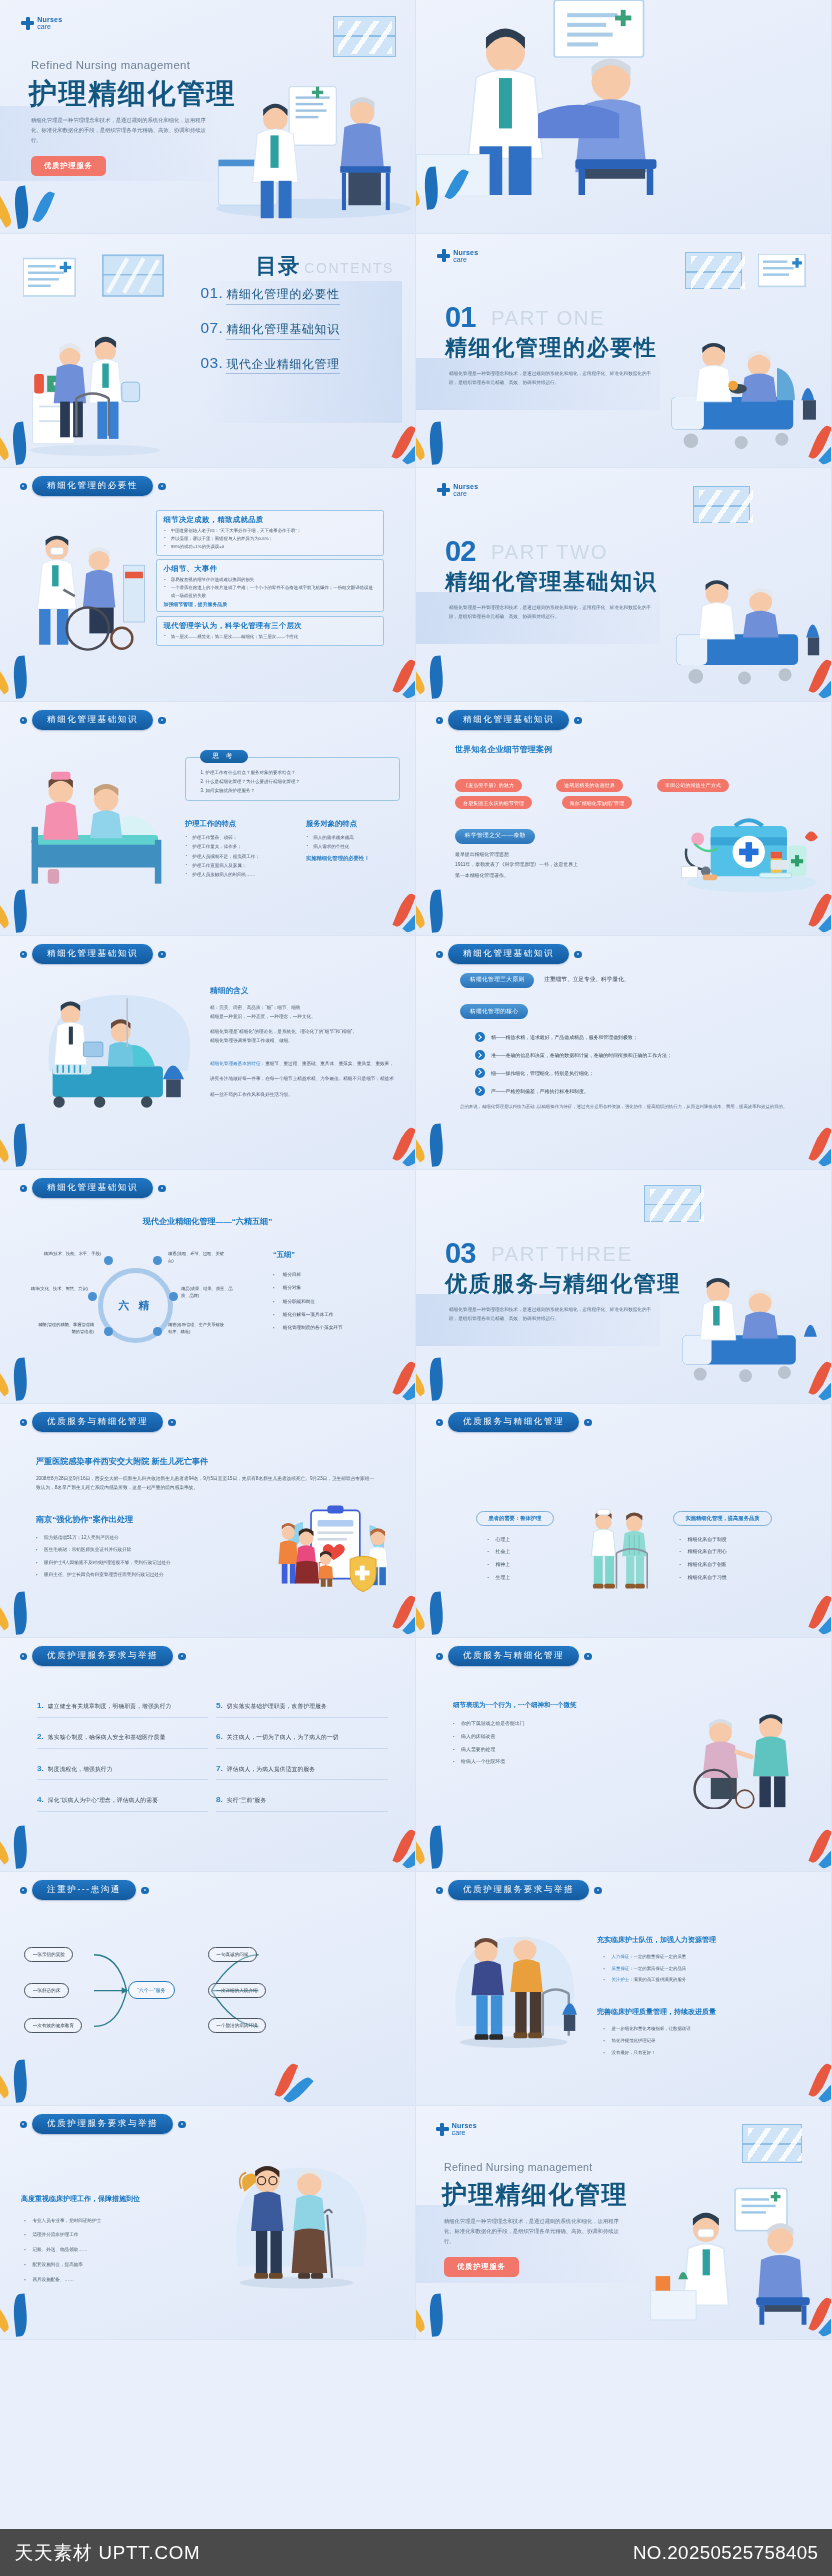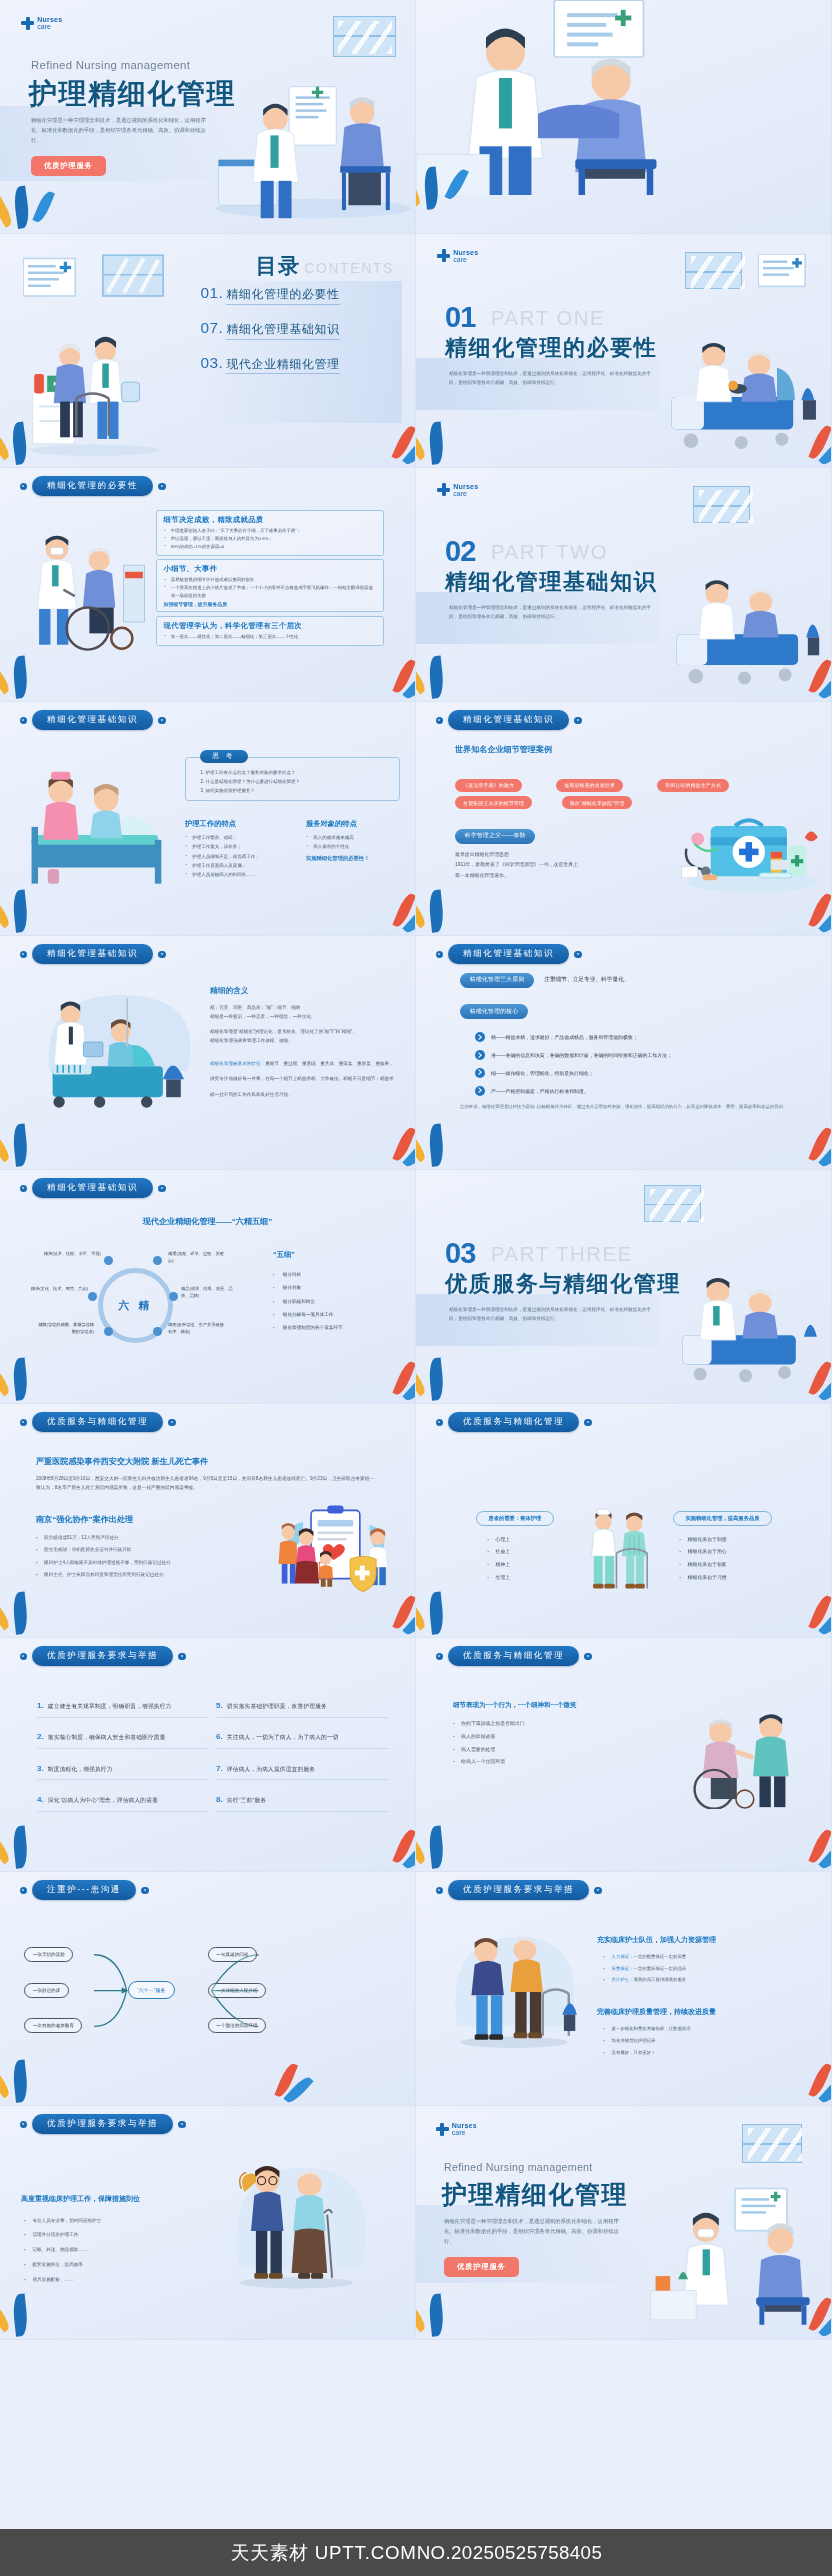--- a/index.html
+++ b/index.html
@@ -147,21 +147,21 @@
   .mm-center{ border:0.8px solid #2d7fb8; border-radius:9px; padding:4.9px 8.1px; font-size:5px; color:#1c6fb8;
     background:rgba(255,255,255,.55); white-space:nowrap;}
 
   
   .obox{ border:0.8px solid #6e93b3; padding:3.3px 10.6px; font-size:5.7px; color:#33414f; letter-spacing:2.4px; display:inline-block;}
   .opill{ border:0.8px solid #7fb3d8; border-radius:9.8px; padding:3.3px 11.4px; font-size:5.3px; color:#1a77c0;
     font-weight:bold; display:inline-block;}
 
   
   .footer{ position:absolute; left:0; bottom:0; width:833px; height:47px; background:#4a4a4a;
-    display:flex; align-items:center; justify-content:center; padding:0 14.6px; }
+    display:flex; align-items:center; justify-content:space-between; padding:0 14.6px; }
   .footer .left{ color:#fff; font-size:18.7px; letter-spacing:0.8px; }
   .footer .right{ color:#fff; font-size:18.7px; letter-spacing:0.4px; }
 
   ul{list-style:none;}
 </style>
 </head>
 <body>
 
 <div class="deck">
 

